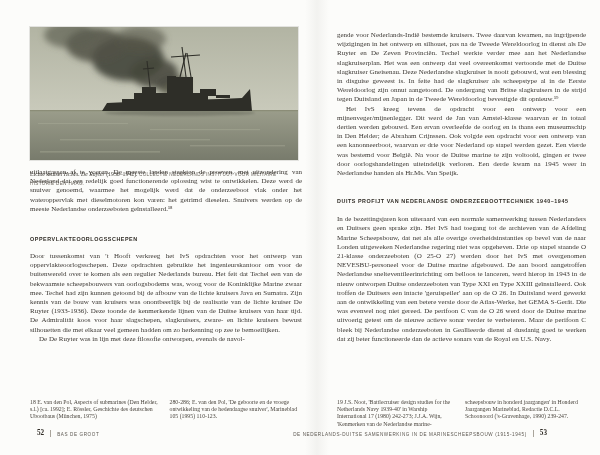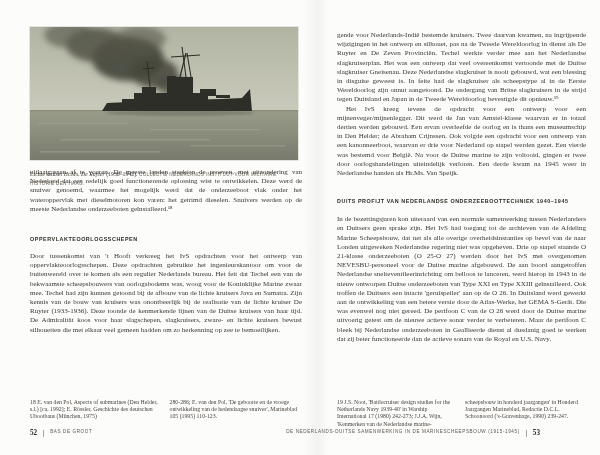--- a/index.html
+++ b/index.html
@@ -36,21 +36,21 @@
   .col-left h2.sec{margin-top:22px;margin-bottom:10px;}
   .col-right h2.sec{margin-top:20px;margin-bottom:11px;}
   .footnotes{
     position:absolute;width:272px;top:399px;display:flex;gap:7px;
     font-size:5.8px;line-height:7.2px;color:#49443d;text-align:left;
   }
   .footnotes.fn-left{left:30px;}
   .footnotes.fn-right{left:337px;width:249px;}
   .fn-col{flex:1;}
   .pagefoot{
-    position:absolute;top:429px;display:flex;align-items:flex-start;gap:6px;
+    position:absolute;top:429px;display:flex;align-items:flex-end;gap:6px;margin-left:7px;
   }
   .pagefoot.pf-left{left:30px;}
   .pagefoot.pf-right{left:337px;width:203px;justify-content:flex-end;}
   .pagenum{font-size:7.2px;font-weight:bold;color:#2f2b25;}
   .foot-divider{width:0;border-left:0.5px solid #a9a49b;height:7px;align-self:center;}
   .runtitle{
     font-family:"Liberation Sans",sans-serif;
     font-size:4.6px;letter-spacing:0.6px;color:#5c5750;white-space:nowrap;
   }
 </style>
@@ -123,20 +123,21 @@
         </g>
       </svg>
     </figure>
 
     <p class="caption"><span>Lichte kruiser </span><span class="ship">Hr.Ms. De Ruyter</span><span> (1936–1942). </span><span class="credit">COLLECTIE NEDERLANDS INSTITUUT VOOR MILITAIRE HISTORIE DEN HAAG.</span></p>
 
     <div class="col col-left">
       <p class="body">uitlaatgassen af te voeren. De meeste landen staakten de proeven, met uitzondering van Nederland dat een redelijk goed functionerende oplossing wist te ontwikkelen. Deze werd de snuiver genoemd, waarmee het mogelijk werd dat de onderzeeboot vlak onder het wateroppervlak met dieselmotoren kon varen: het getrimd dieselen. Snuivers werden op de meeste Nederlandse onderzeeboten geïnstalleerd.¹⁸</p>
       <h2 class="sec">OPPERVLAKTEOORLOGSSCHEPEN</h2>
       <p class="body">Door tussenkomst van 't Hooft verkreeg het IvS opdrachten voor het ontwerp van oppervlakteoorlogsschepen. Deze opdrachten gebruikte het ingenieurskantoor om voor de buitenwereld over te komen als een regulier Nederlands bureau. Het feit dat Techel een van de bekwaamste scheepsbouwers van oorlogsbodems was, woog voor de Koninklijke Marine zwaar mee. Techel had zijn kunnen getoond bij de afbouw van de lichte kruisers Java en Sumatra. Zijn kennis van de bouw van kruisers was onontbeerlijk bij de realisatie van de lichte kruiser De Ruyter (1933-1936). Deze toonde de kenmerkende lijnen van de Duitse kruisers van haar tijd. De Admiralität koos voor haar slagschepen, slagkruisers, zware- en lichte kruisers bewust silhouetten die met elkaar veel gemeen hadden om zo herkenning op zee te bemoeilijken.</p>
+      <p class="body indent">De De Ruyter was in lijn met deze filosofie ontworpen, evenals de navol-</p>
     </div>
 
     <div class="footnotes fn-left">
       <div class="fn-col">18  E. van den Pol, Aspects of submarines (Den Helder, s.l.) [ca. 1992]; E. Rössler, Geschichte des deutschen Ubootbaus (München, 1975)</div>
       <div class="fn-col">280-286; E. van den Pol, 'De geboorte en de vroege ontwikkeling van de hedendaagse snuiver', Marineblad 105 (1995) 110-123.</div>
     </div>
 
     <div class="pagefoot pf-left">
       <span class="pagenum">52</span>
       <span class="foot-divider"></span>

